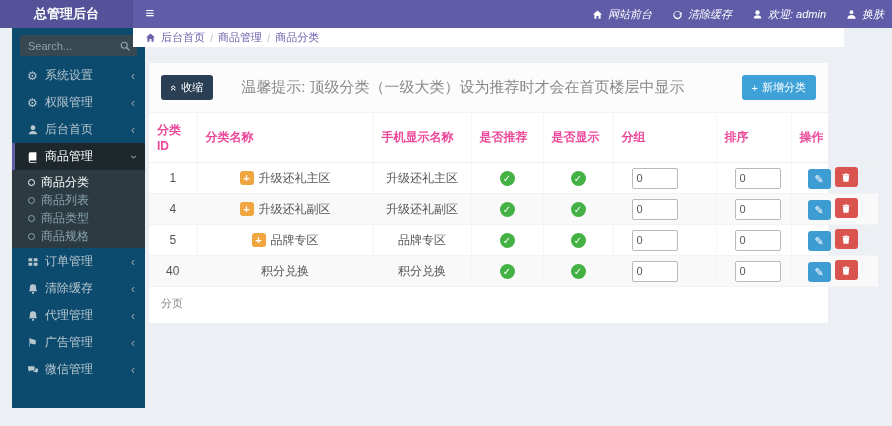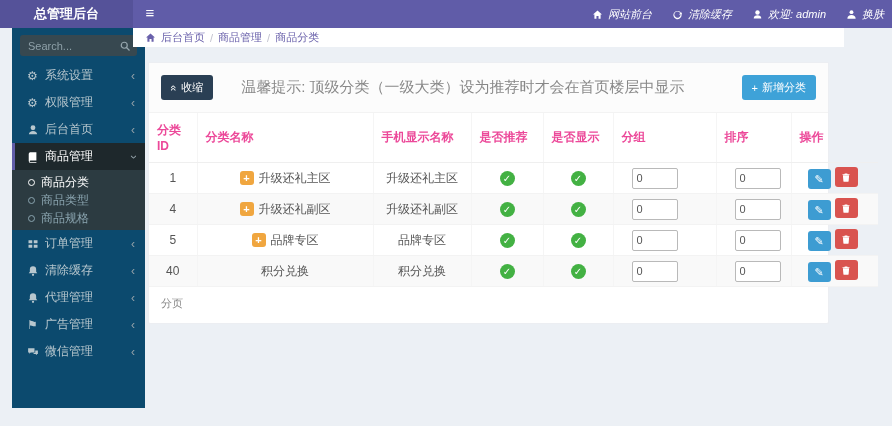--- a/index.html
+++ b/index.html
@@ -166,20 +166,24 @@
     <span>商品管理</span>
     <span class="chev rot-down">‹</span>
   </div>
   <div class="submenu">
     <div class="sub-item active">
       <span class="dot"></span>
       <span>商品分类</span>
     </div>
     <div class="sub-item">
       <span class="dot"></span>
+      <span>商品列表</span>
+    </div>
+    <div class="sub-item">
+      <span class="dot"></span>
       <span>商品类型</span>
     </div>
     <div class="sub-item">
       <span class="dot"></span>
       <span>商品规格</span>
     </div>
   </div>
 
   <div class="menu-item">
     <span class="mi-ic">

